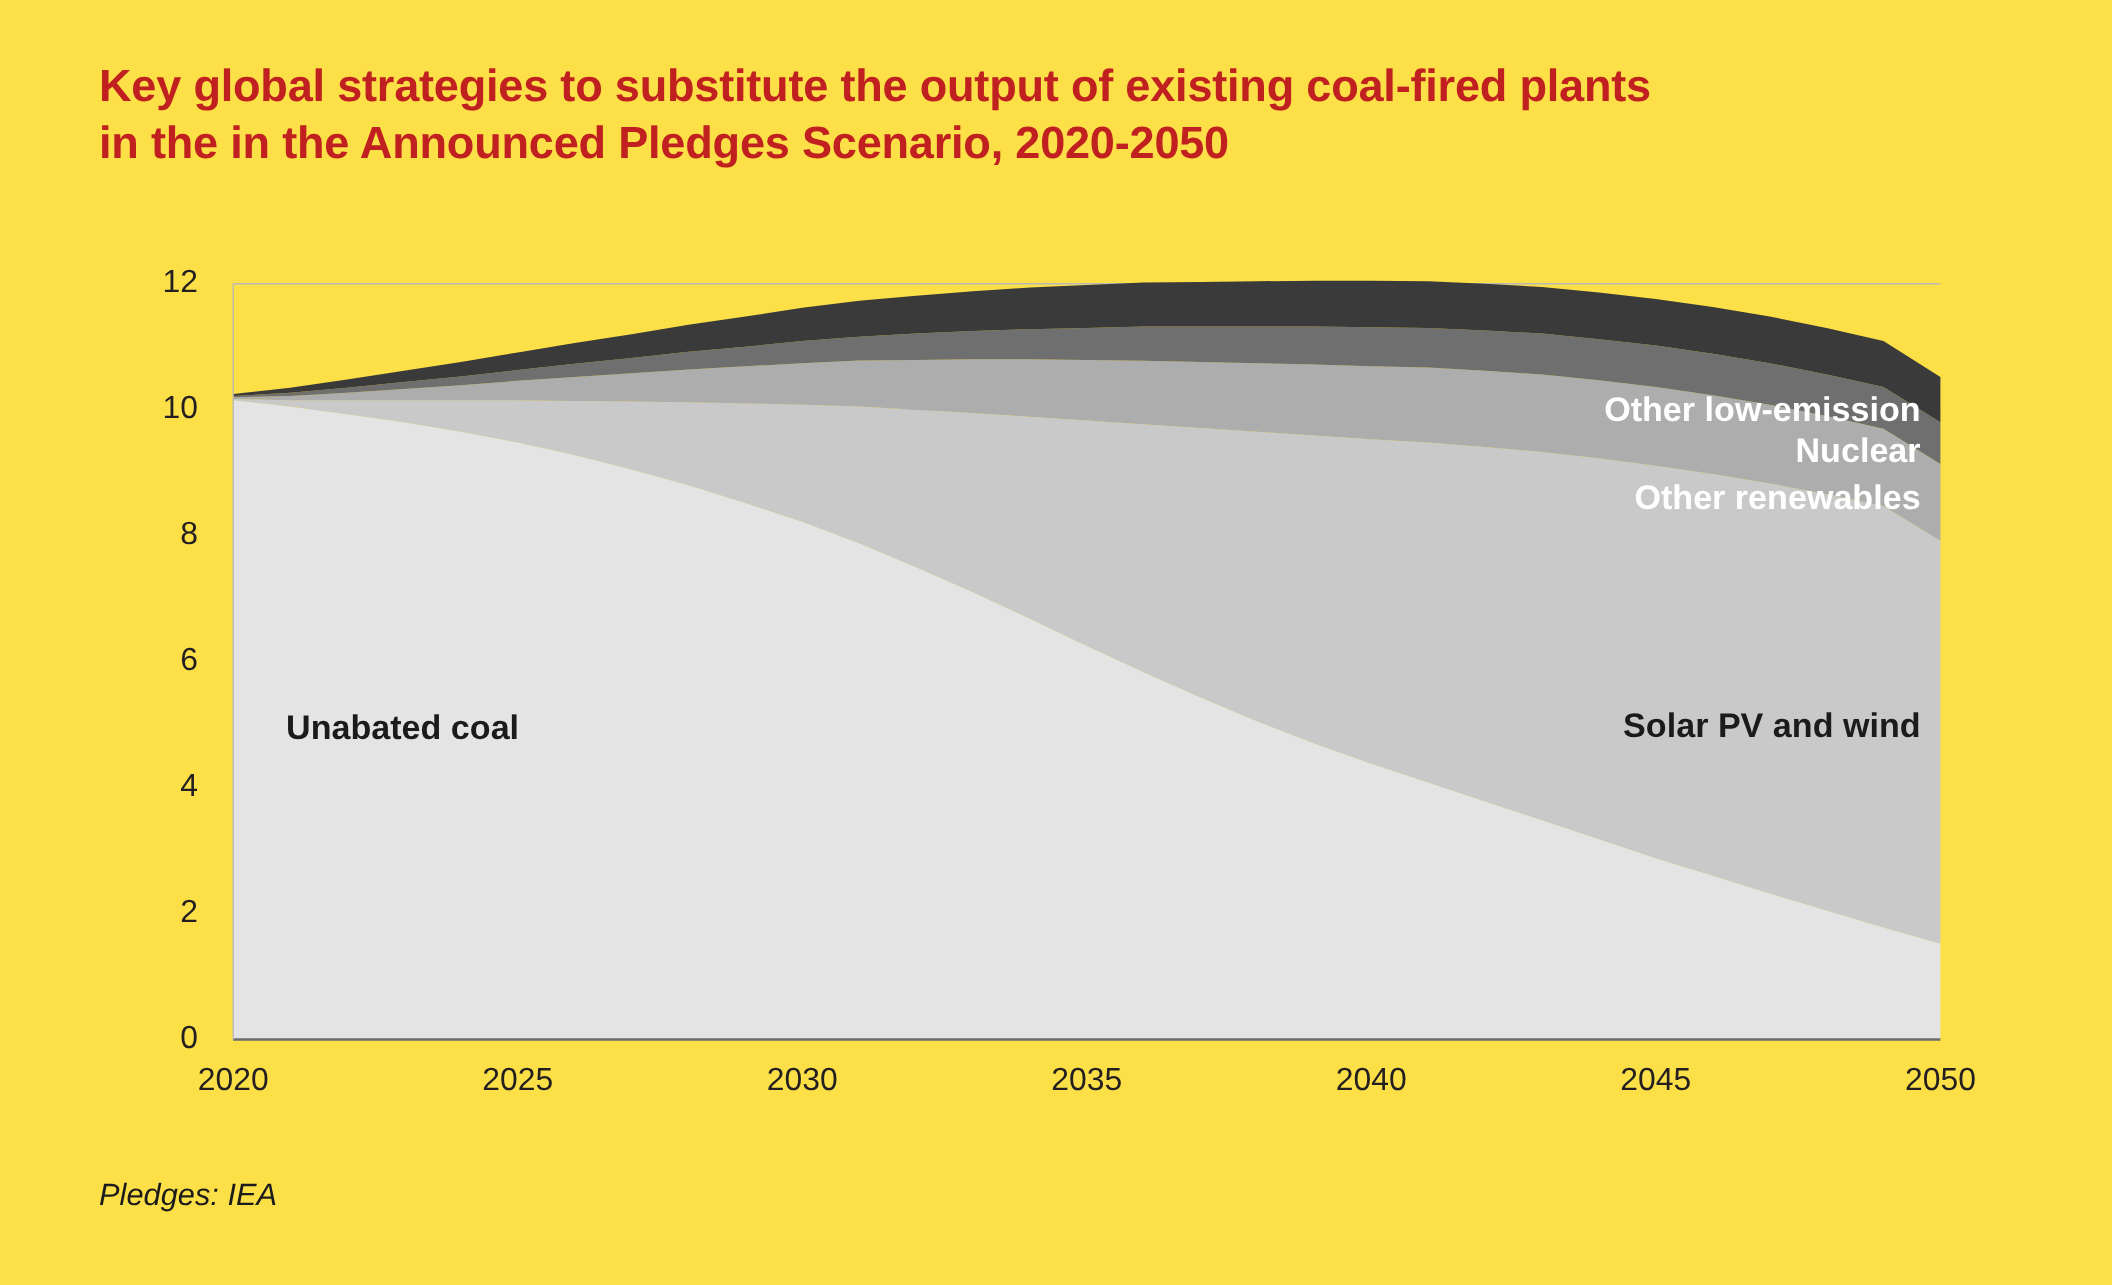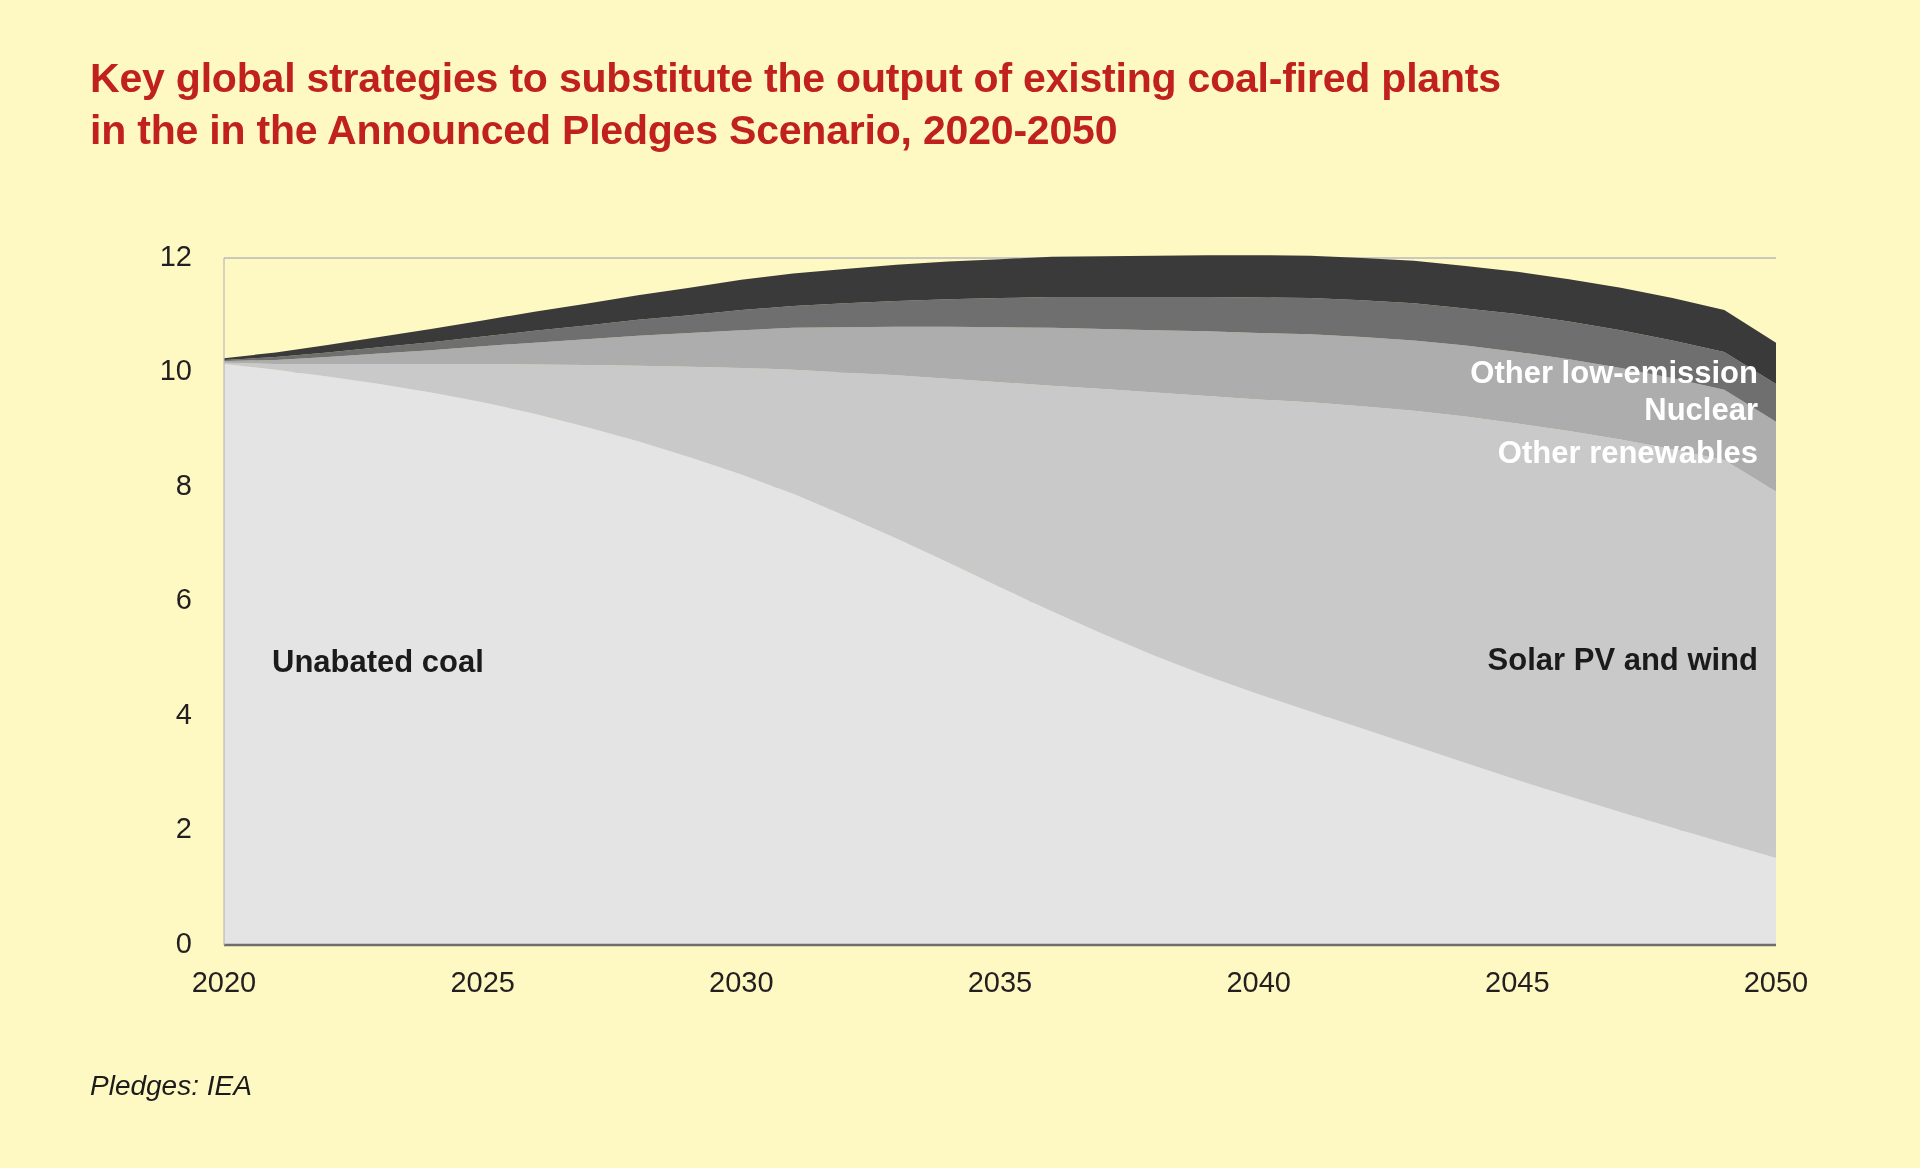--- a/index.html
+++ b/index.html
@@ -10,38 +10,38 @@
   body {
     width: 1920px;
     height: 1168px;
     font-family: "Liberation Sans", sans-serif;
     position: relative;
     overflow: hidden;
   }
   #root {
     position: absolute;
     inset: 0;
-    background: #fef9c3;
+    background: #fde047;
   }
   .title {
     position: absolute;
     left: 90px;
     top: 52px;
     width: 1790px;
     color: #c0201f;
     font-family: "Liberation Sans", sans-serif;
     font-weight: bold;
     font-size: 41px;
     line-height: 1.28;
     letter-spacing: -0.2px;
     white-space: pre-line;
   }
   .chart-wrap {
     position: absolute;
-    left: 16px;
+    left: 4px;
     top: 0;
     width: 1608px;
     height: 1168px;
   }
   svg.chart {
     position: absolute;
     left: 0;
     top: 0;
     width: 1920px;
     height: 1168px;

